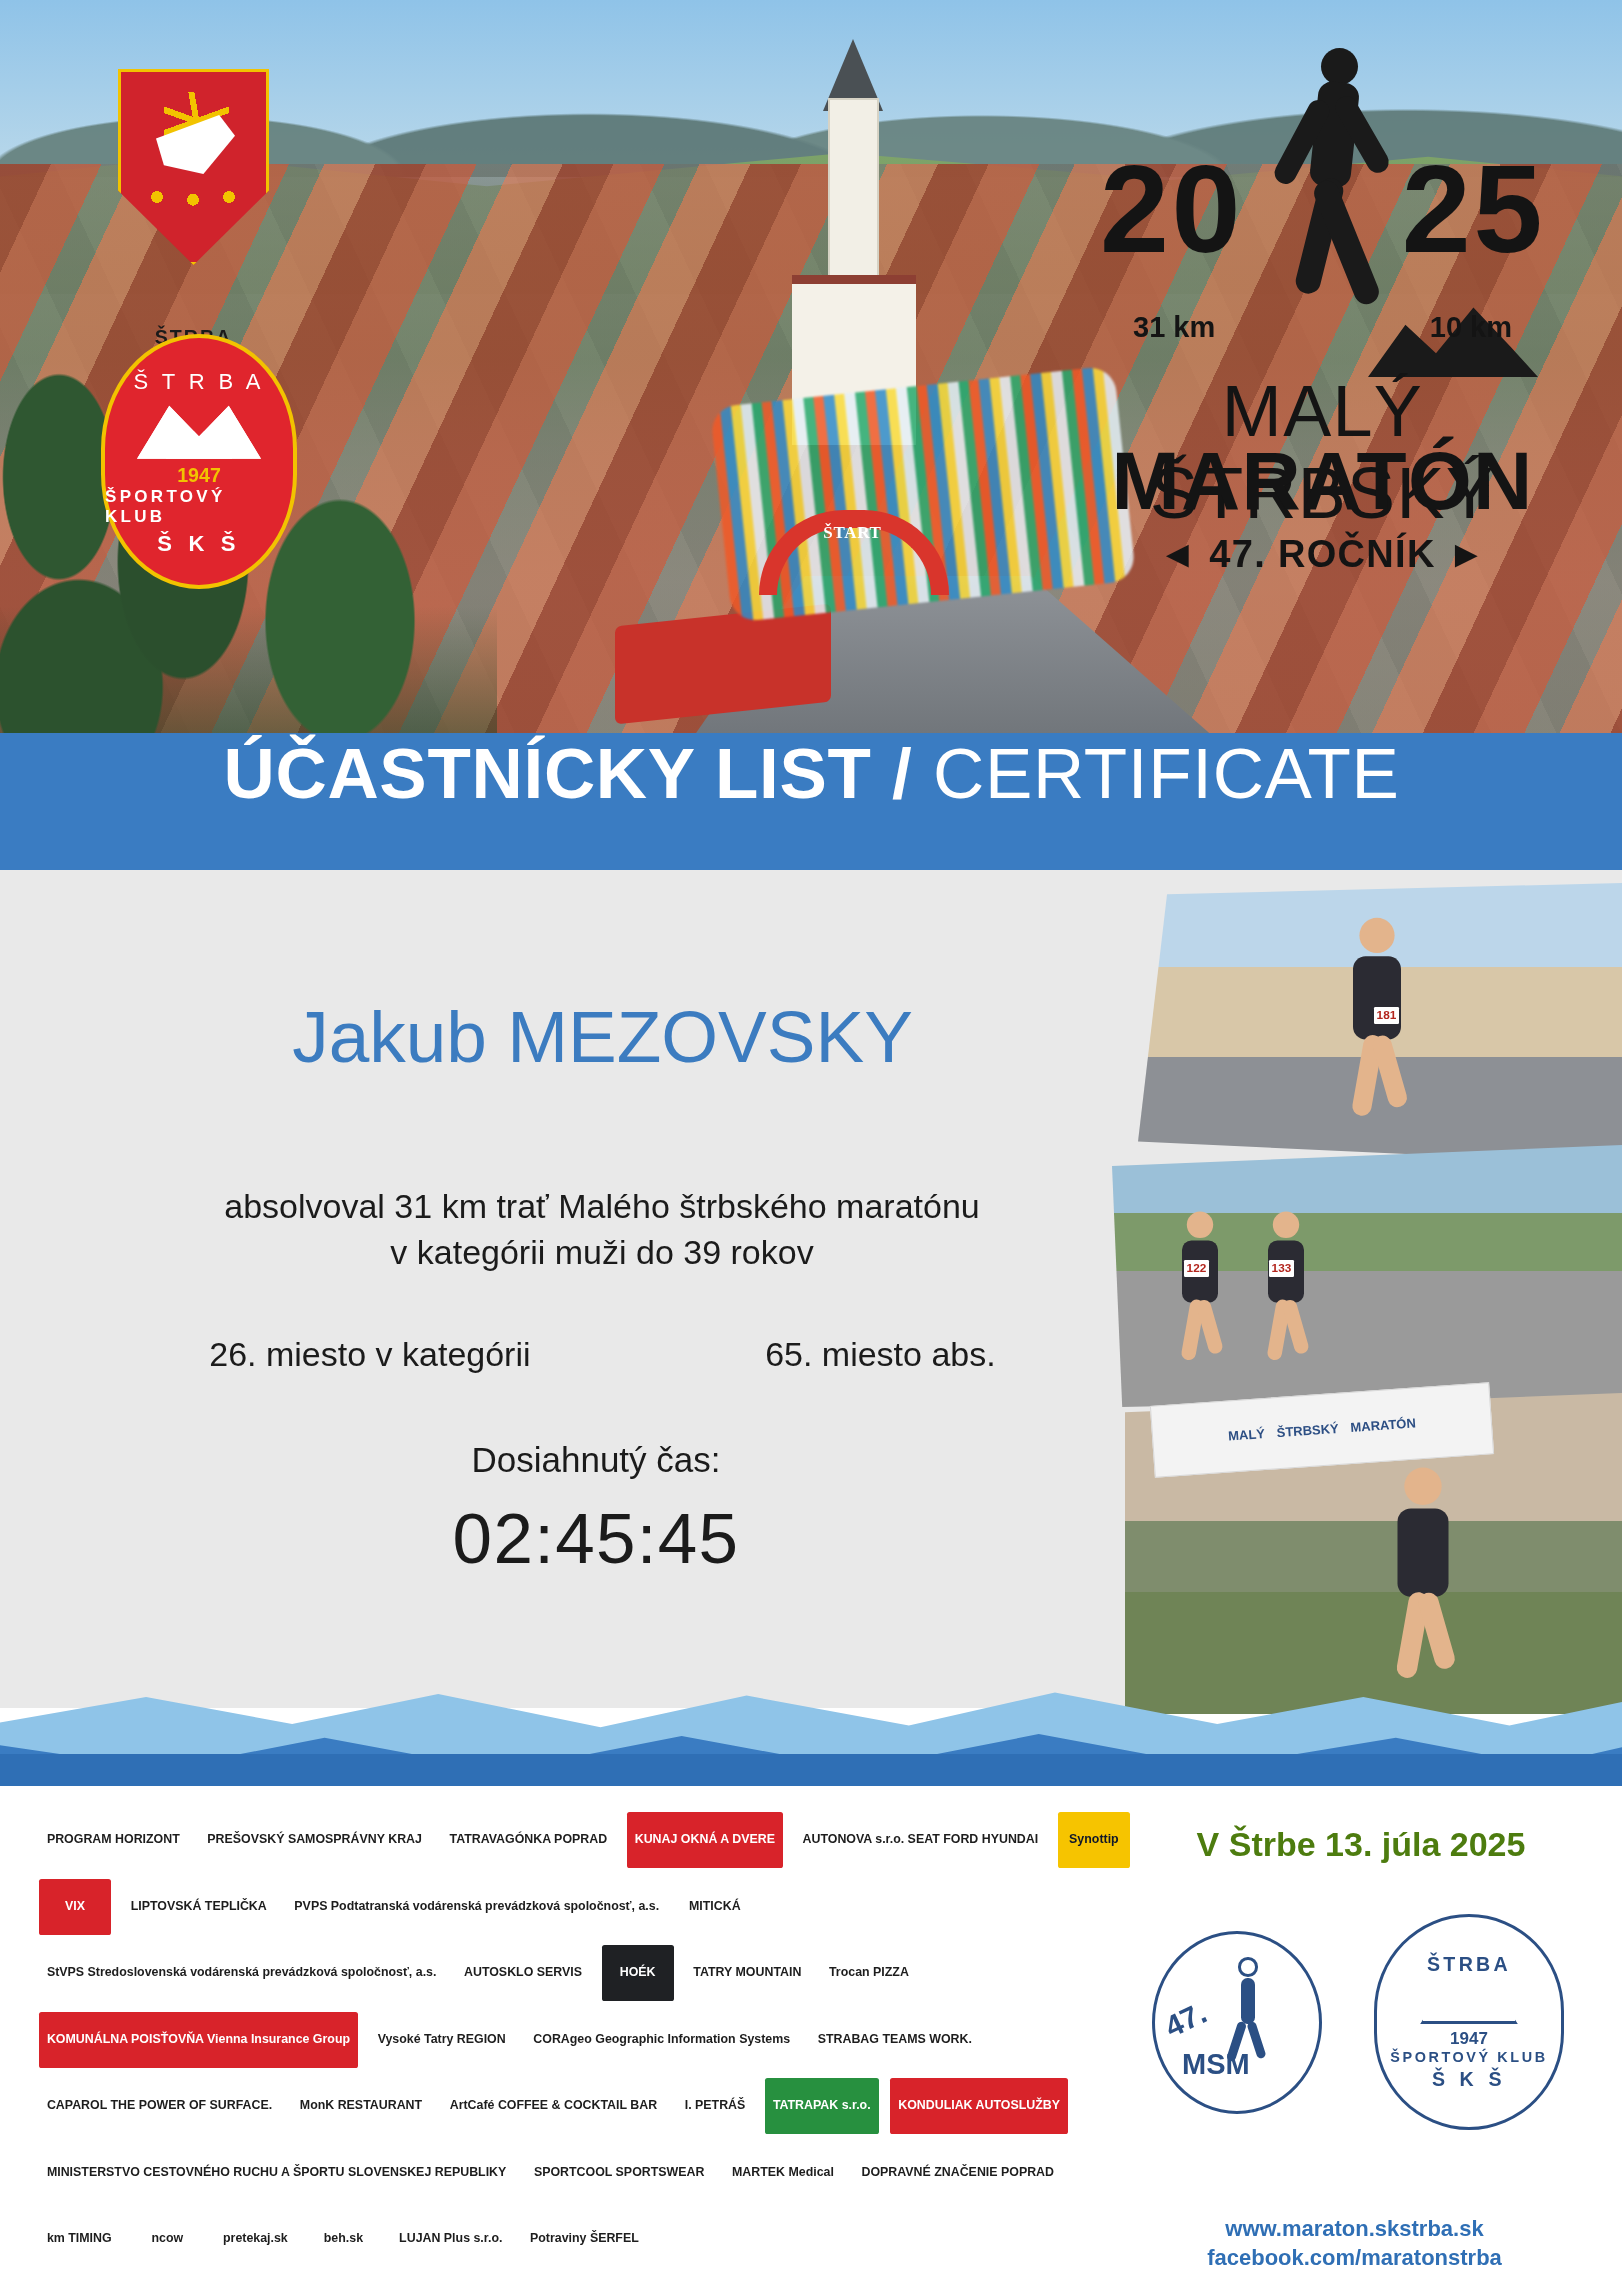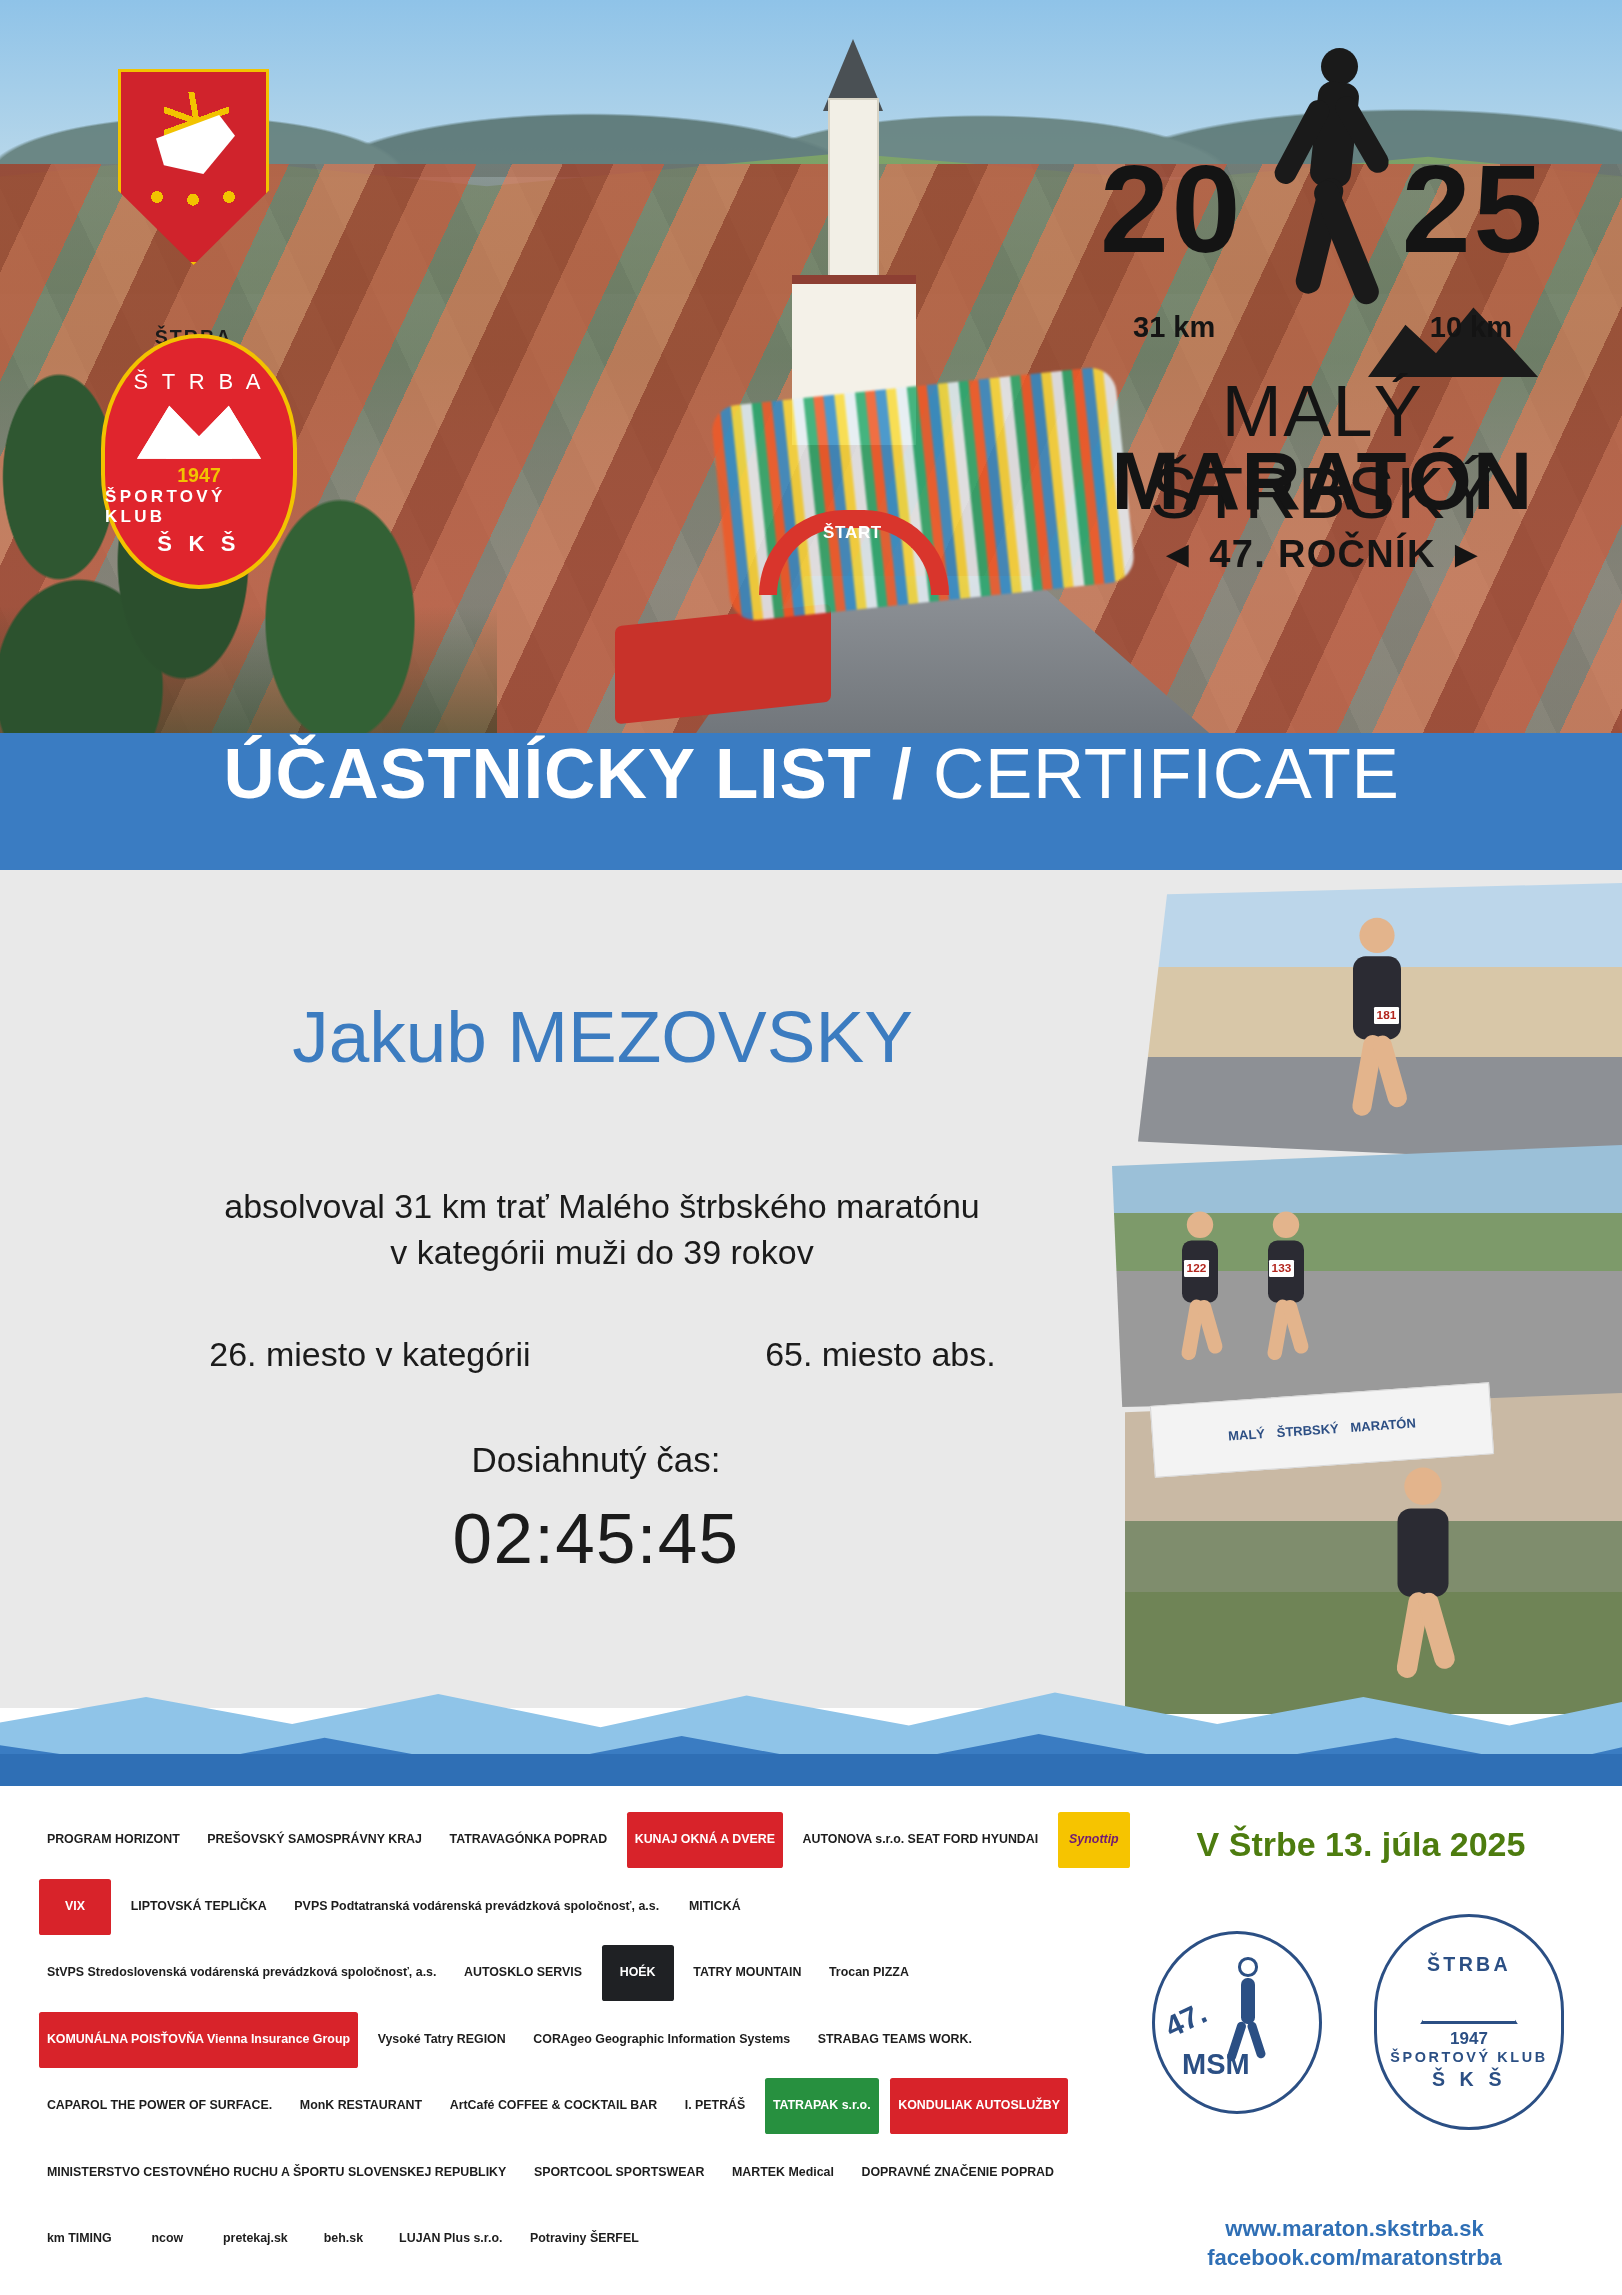--- a/index.html
+++ b/index.html
@@ -17,20 +17,21 @@
     background: #ffffff;
   }
 
   
   .hero {
     position: absolute;
     left: 0; top: 0;
     width: 1623px; height: 746px;
     overflow: hidden;
     background: linear-gradient(#8fc3e8 0%, #b7d7ea 22%, #7fa86a 36%, #6f9a5c 48%, #97a37f 60%, #b9a894 78%, #a89a84 100%);
+    font-family: Liberation Serif, serif;
   }
   
   .hero .mtn {
     position: absolute; left: 0; top: 26px; width: 1623px; height: 151px;
     background:
       radial-gradient(ellipse 340px 98px at 196px 151px, #5f7a74 0 60%, transparent 62%),
       radial-gradient(ellipse 458px 124px at 589px 164px, #55706c 0 60%, transparent 62%),
       radial-gradient(ellipse 406px 105px at 982px 154px, #617c76 0 60%, transparent 62%),
       radial-gradient(ellipse 523px 131px at 1407px 164px, #58736e 0 60%, transparent 62%);
     opacity: .85;
@@ -327,21 +328,21 @@
     display: flex; flex-wrap: wrap; align-items: center; gap: 10.5px 11.8px;
   }
   .sp {
     height: 56px; min-width: 72px; padding: 3.9px 7.9px;
     display: flex; align-items: center; justify-content: center;
     font-size: 12.4px; font-weight: bold; text-align: center; line-height: 1.05;
     color: #1d1d1d; border-radius: 2.6px;
   }
   .sp.red { background: #d8232a; color: #fff; }
   .sp.dark { background: #1f2124; color: #fff; }
-  .sp.yellow { background: #f6c400; color: #701a75; font-style: italic; }
+  .sp.yellow { background: #f6c400; color: #0f172a; }
   .sp.green { background: #27903f; color: #fff; }
   .sp.plain { color: #1d1d1d; }
 
   .place-date {
     position: absolute; right: 59px; top: 39px; width: 406px;
     text-align: center; font-size: 34px; font-weight: bold; color: #4d7c0f;
   }
   .bottom-logos {
     position: absolute; right: 59px; top: 118px; width: 419px; height: 236px;
     display: flex; justify-content: space-between; align-items: center;

